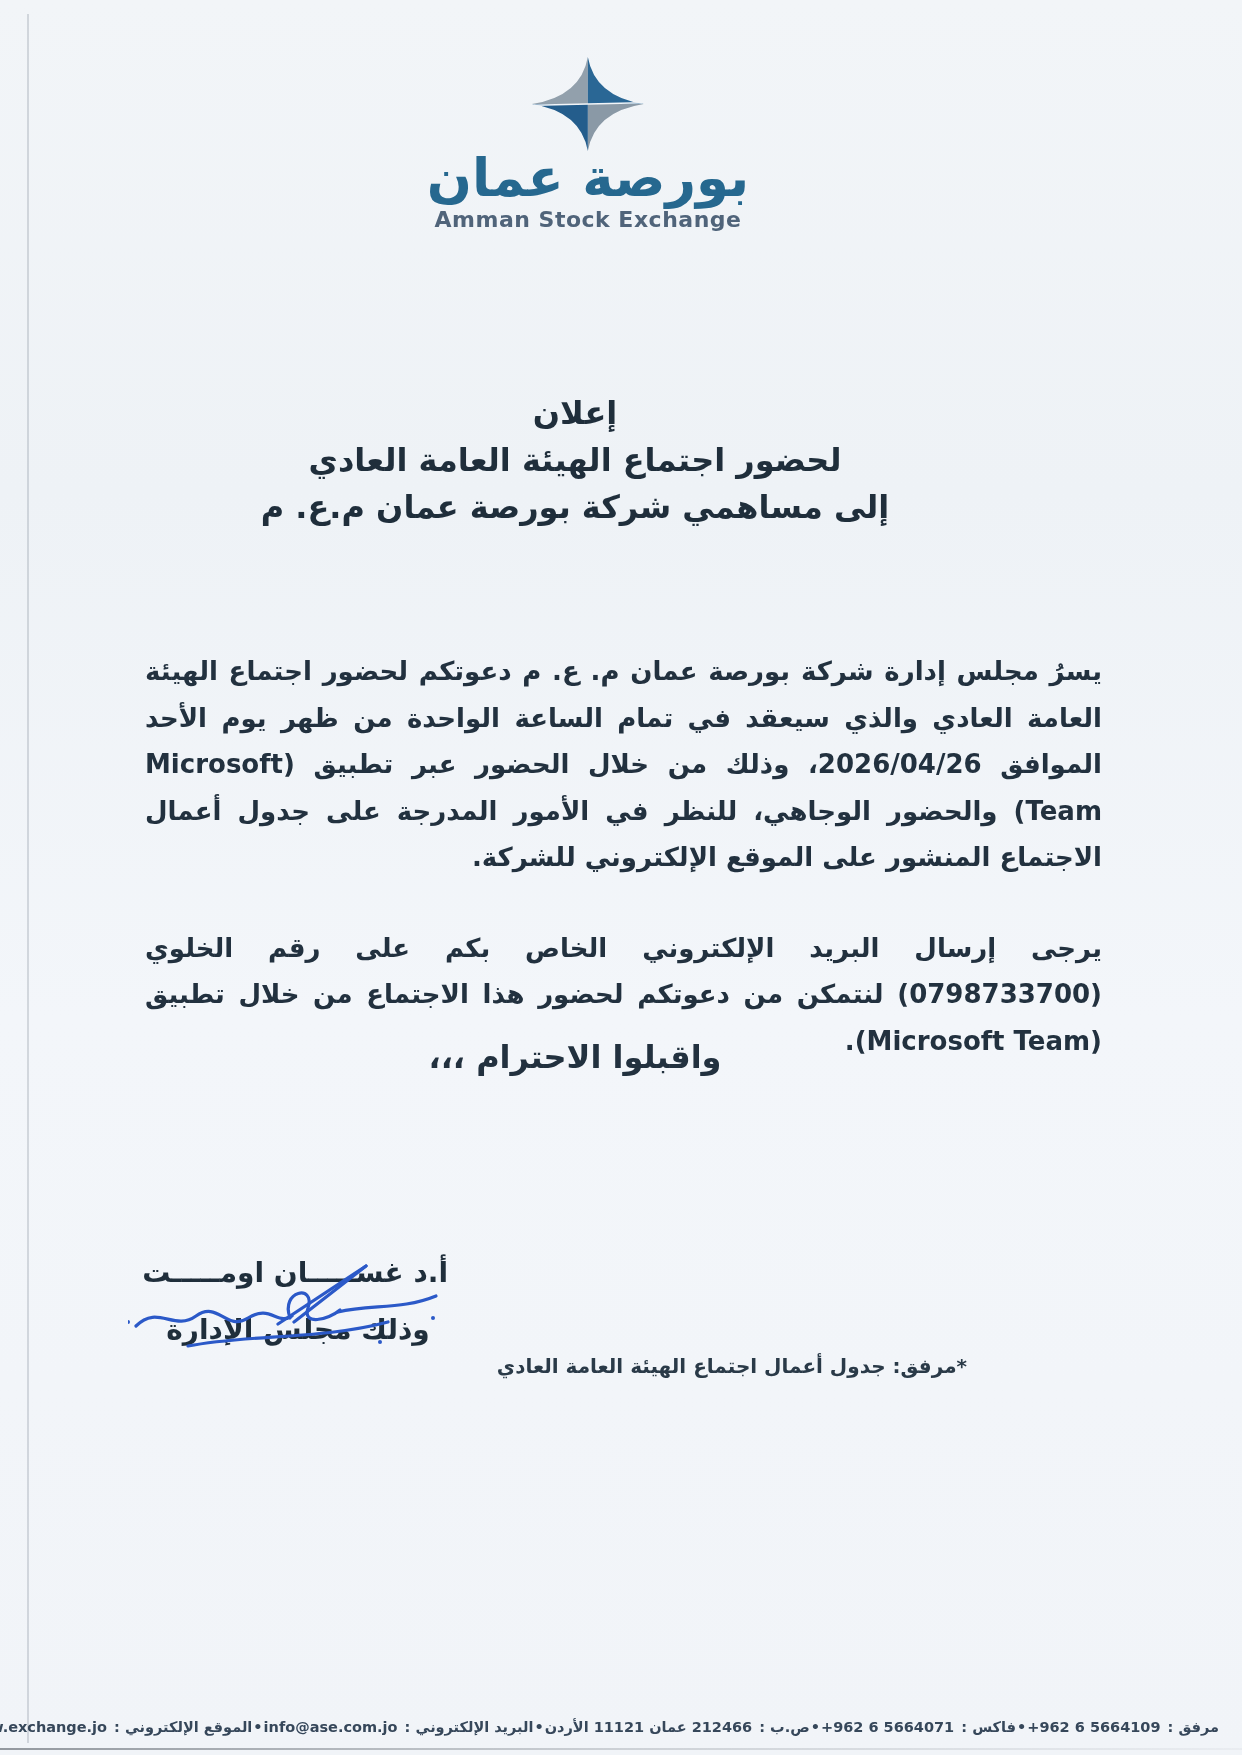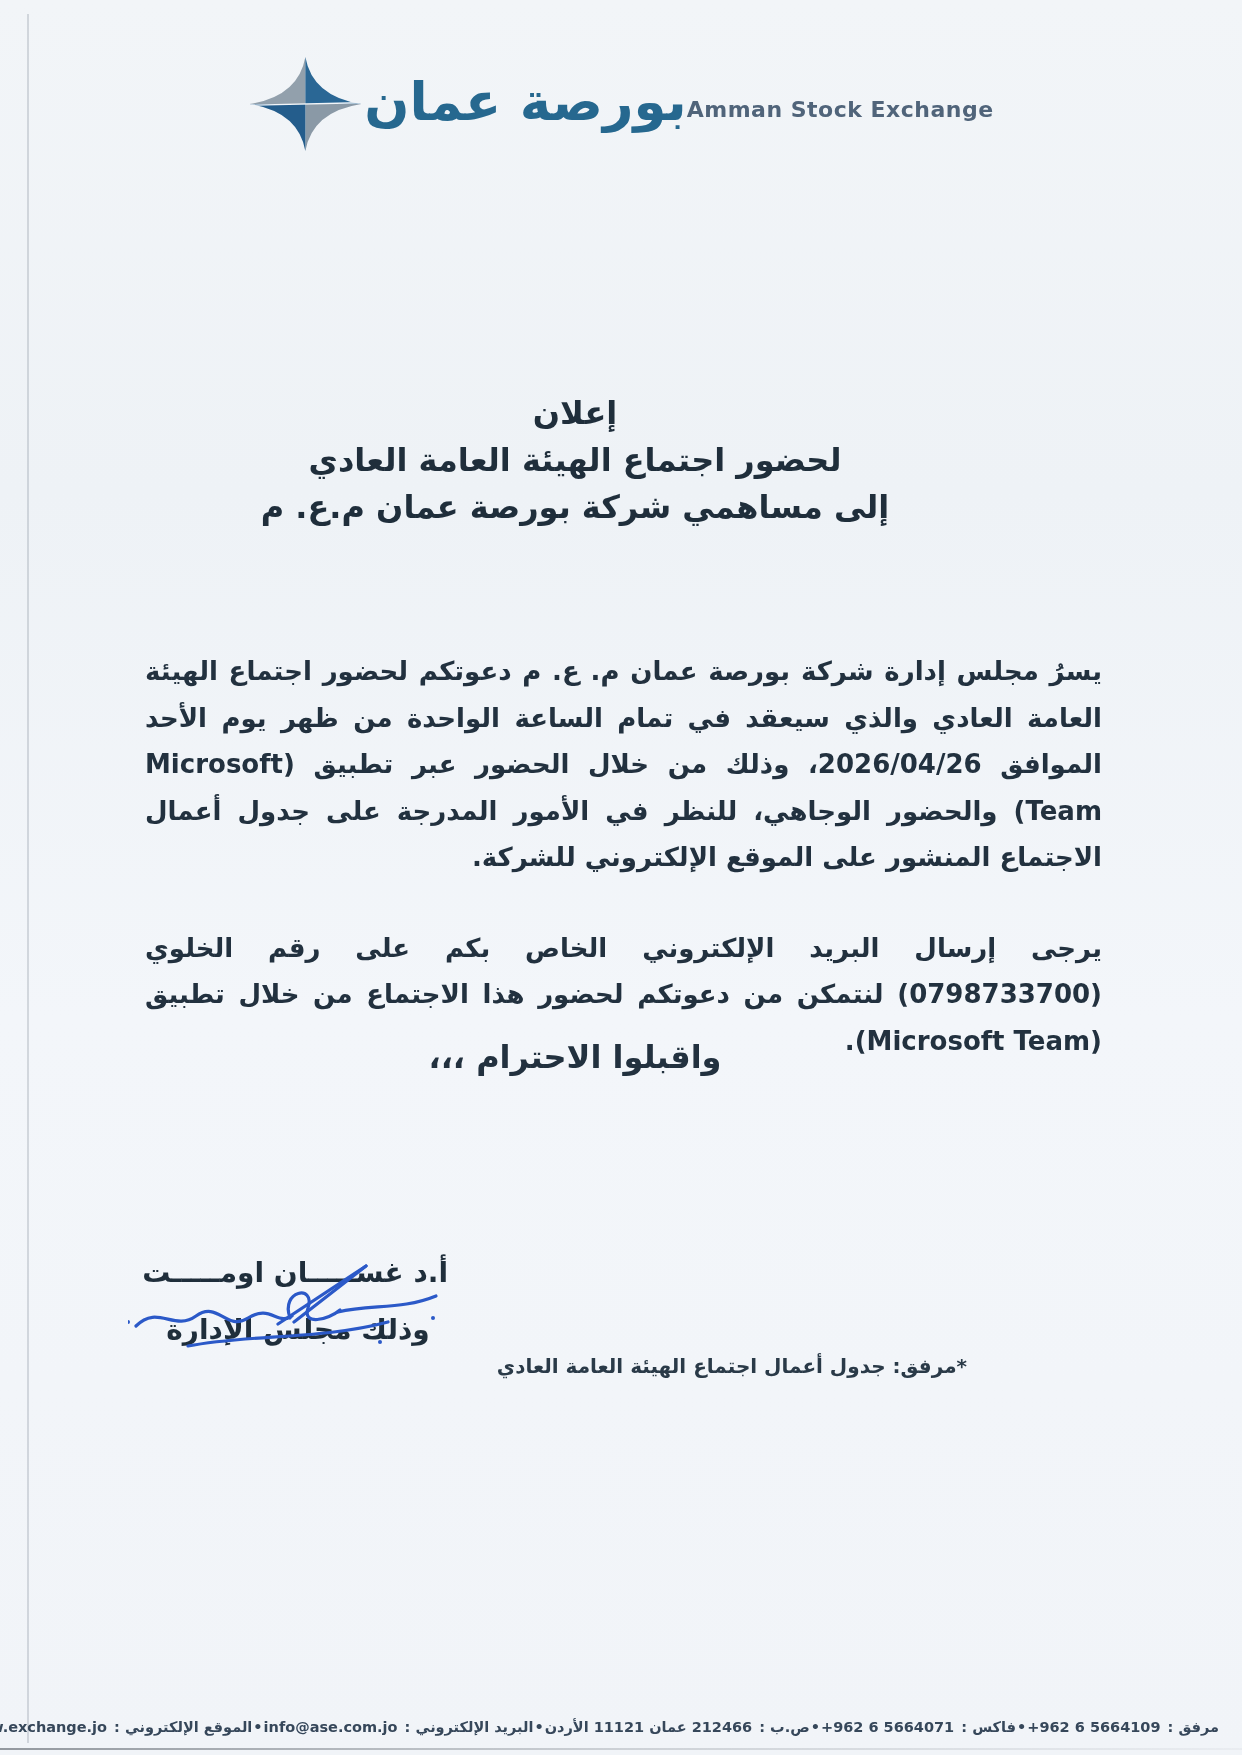--- a/index.html
+++ b/index.html
@@ -11,31 +11,31 @@
     font-family:"DejaVu Sans", sans-serif;
     color:#21303d;
     overflow:hidden;
   }
   .scan-edge {
     position:absolute; left:27px; top:14px; bottom:12px; width:2px;
     background:rgba(140,150,162,0.32);
   }
   
   .logo {
-    position:absolute; top:54px; left:620px; transform:translateX(-50%);
-    display:flex; flex-direction:row; align-items:center;
+    position:absolute; top:54px; left:588px; transform:translateX(-50%);
+    display:flex; flex-direction:column; align-items:center;
   }
   .star { width:118px; height:100px; display:block; }
   .wordmark-ar {
     font-size:53px; font-weight:bold; color:#26688f;
     line-height:1.05; margin-top:-4px; white-space:nowrap; direction:rtl;
   }
   .wordmark-en {
     font-size:22px; font-weight:bold; color:#50647a;
-    margin-top:11px; white-space:nowrap; letter-spacing:0.5px;
+    margin-top:1px; white-space:nowrap; letter-spacing:0.5px;
   }
   
   .heading {
     position:absolute; top:390px; left:575px; transform:translateX(-50%);
     text-align:center; direction:rtl;
     font-weight:bold; font-size:32px; line-height:47px; white-space:nowrap;
     color:#1f2e3b;
   }
   
   .body-text {

